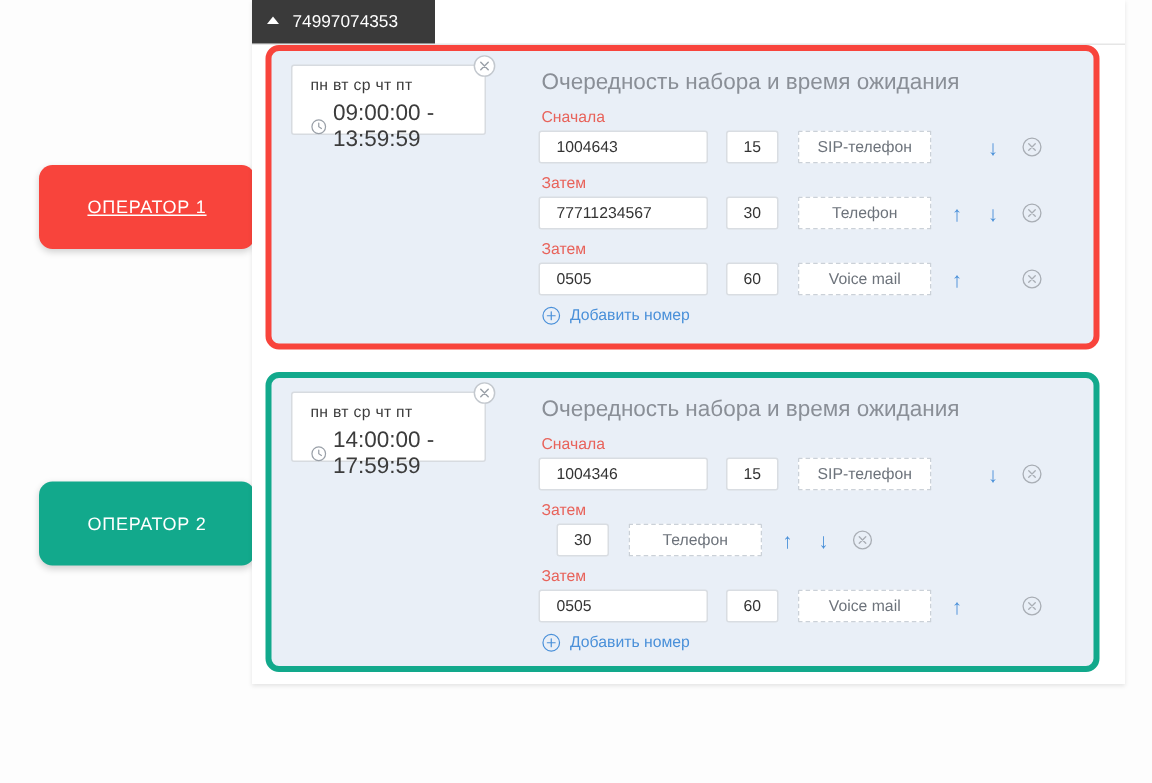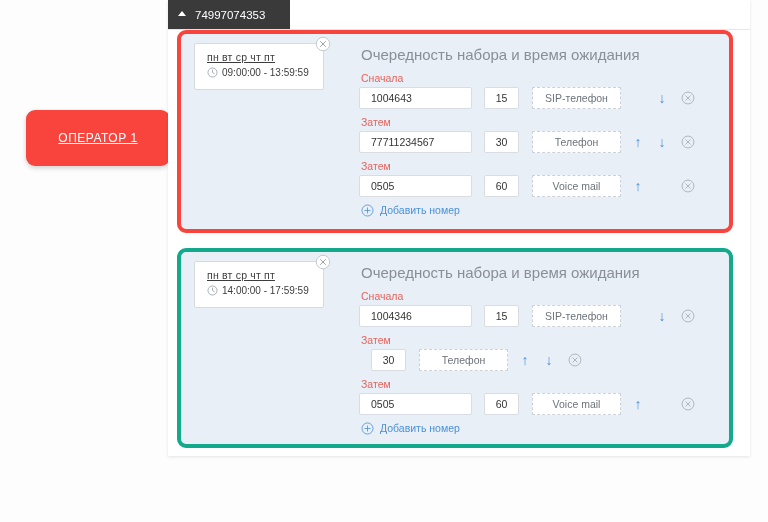--- a/index.html
+++ b/index.html
@@ -104,26 +104,25 @@
     border: 1px solid #d7dbe0;
     border-radius: 2px;
     box-sizing: border-box;
     padding: 7px 0 0 12px;
   }
   .sched-days {
     font-size: 10.5px;
     color: #3c3c3c;
     letter-spacing: 0.2px;
     margin-bottom: 4px;
-    text-decoration: underline;
   }
   .sched-time-row {
     display: flex;
     align-items: center;
-    font-size: 10px;
+    font-size: 15px;
     color: #3c3c3c;
   }
   .clock-icon {
     width: 11px;
     height: 11px;
     margin-right: 4px;
     flex: 0 0 auto;
   }
   .card-close {
     position: absolute;
@@ -270,20 +269,24 @@
 </style>
 </head>
 <body>
 
 <div id="root">
 
   <div class="callout red">
     <span>ОПЕРАТОР 1</span>
     <span class="tail"></span>
   </div>
+  <div class="callout green">
+    <span>ОПЕРАТОР 2</span>
+    <span class="tail"></span>
+  </div>
 
   <div class="app-container">
 
     <div class="tab-strip">
       <div class="tab active">
         <span class="tab-caret"></span>
         <span>74997074353</span>
       </div>
     </div>
 

